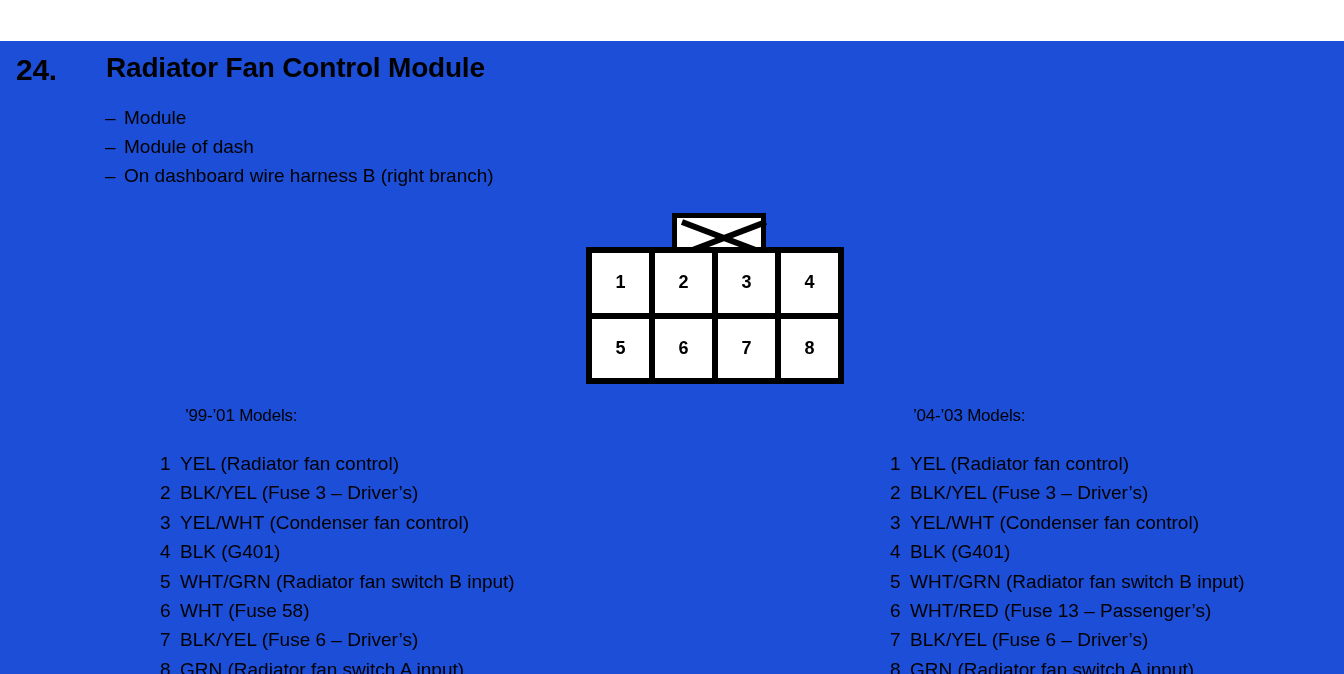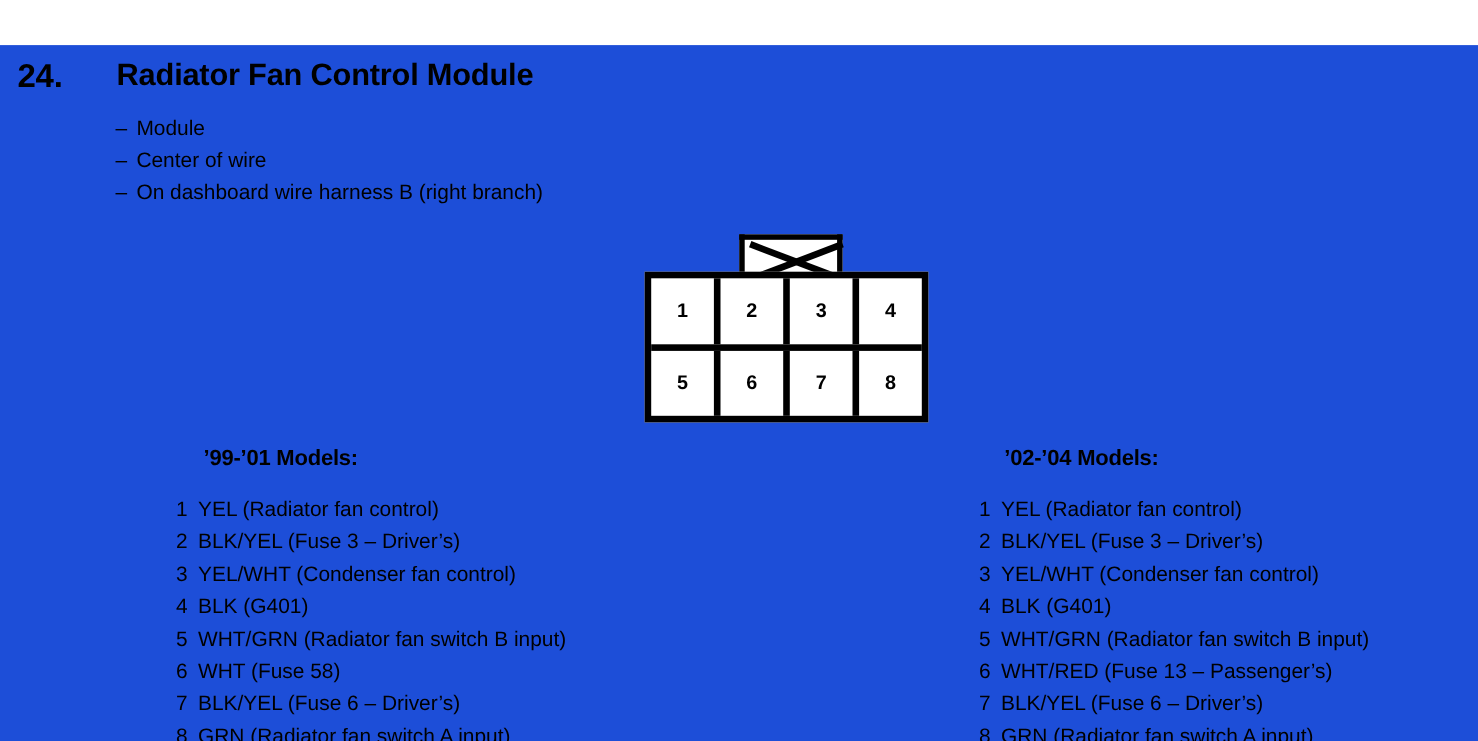--- a/index.html
+++ b/index.html
@@ -124,22 +124,22 @@
 
   
   .pin-list {
     position: absolute;
     top: 366px;
   }
   .pin-list.left  { left: 160px; }
   .pin-list.right { left: 890px; }
 
   .list-heading {
-    font-size: 20px;
-    font-weight: bold;
+    font-size: 17px;
+    font-weight: normal;
     letter-spacing: -0.2px;
     line-height: 1;
     white-space: nowrap;
     height: 44px;
   }
   .pin-list.left .list-heading  { padding-left: 25px; }
   .pin-list.right .list-heading { padding-left: 23px; }
 
   .pin-item {
     display: flex;
@@ -166,21 +166,21 @@
   <div class="section-number">24.</div>
   <div class="section-title">Radiator Fan Control Module</div>
 
   <div class="notes">
     <div class="note-row">
       <span class="note-dash">–</span>
       <span>Module</span>
     </div>
     <div class="note-row">
       <span class="note-dash">–</span>
-      <span>Center of wire</span>
+      <span>Module of dash</span>
     </div>
     <div class="note-row">
       <span class="note-dash">–</span>
       <span>On dashboard wire harness B (right branch)</span>
     </div>
   </div>
 
   <div class="connector">
     <div class="conn-tab">
       <svg width="94" height="40" viewBox="0 0 94 40">
@@ -234,21 +234,21 @@
       <span class="pin-index">7</span>
       <span class="pin-desc">BLK/YEL (Fuse 6 – Driver’s)</span>
     </div>
     <div class="pin-item">
       <span class="pin-index">8</span>
       <span class="pin-desc">GRN (Radiator fan switch A input)</span>
     </div>
   </div>
 
   <div class="pin-list right">
-    <div class="list-heading">’02-’04 Models:</div>
+    <div class="list-heading">’04-’03 Models:</div>
     <div class="pin-item">
       <span class="pin-index">1</span>
       <span class="pin-desc">YEL (Radiator fan control)</span>
     </div>
     <div class="pin-item">
       <span class="pin-index">2</span>
       <span class="pin-desc">BLK/YEL (Fuse 3 – Driver’s)</span>
     </div>
     <div class="pin-item">
       <span class="pin-index">3</span>

